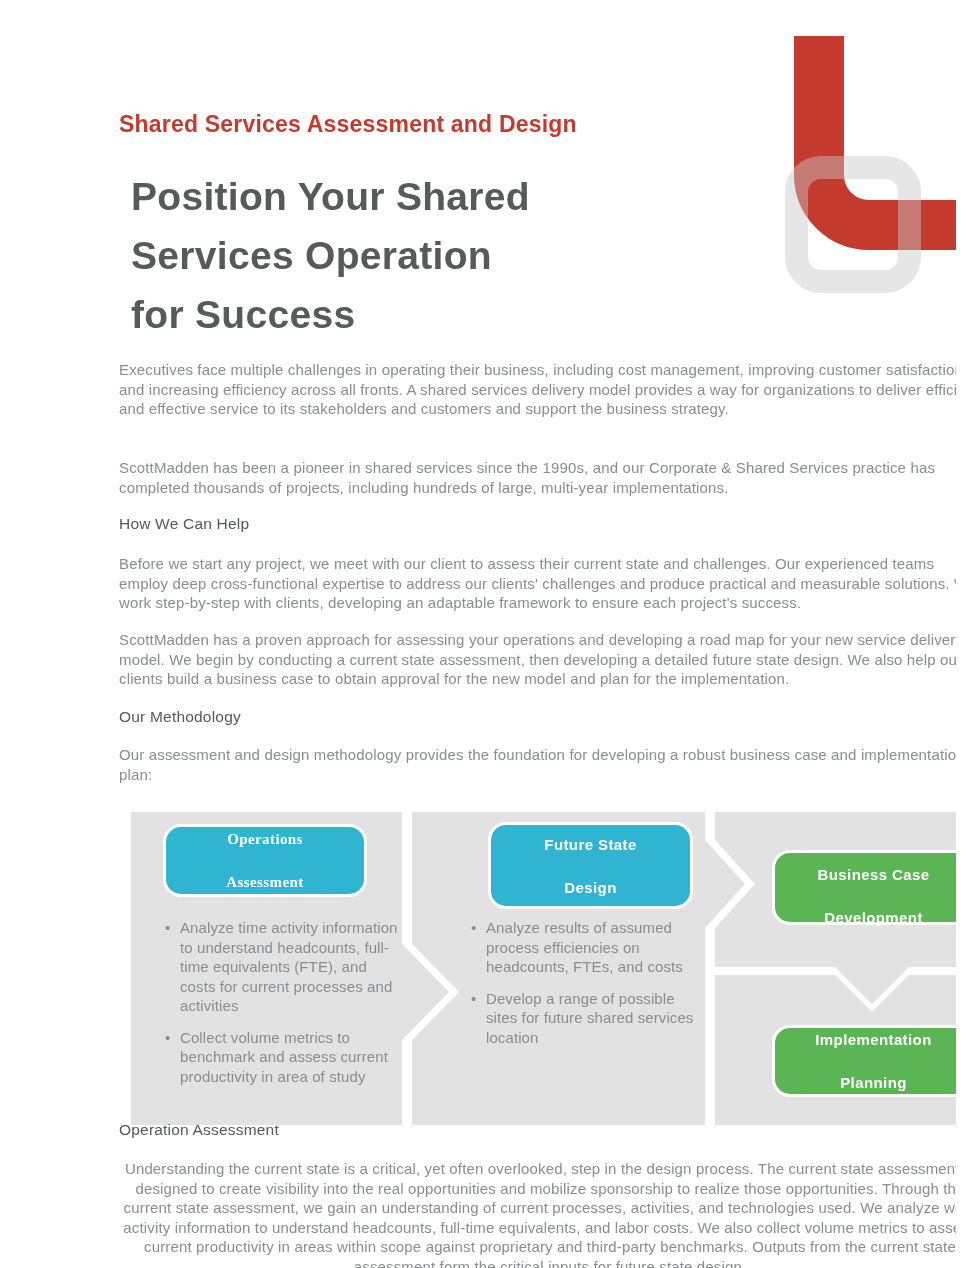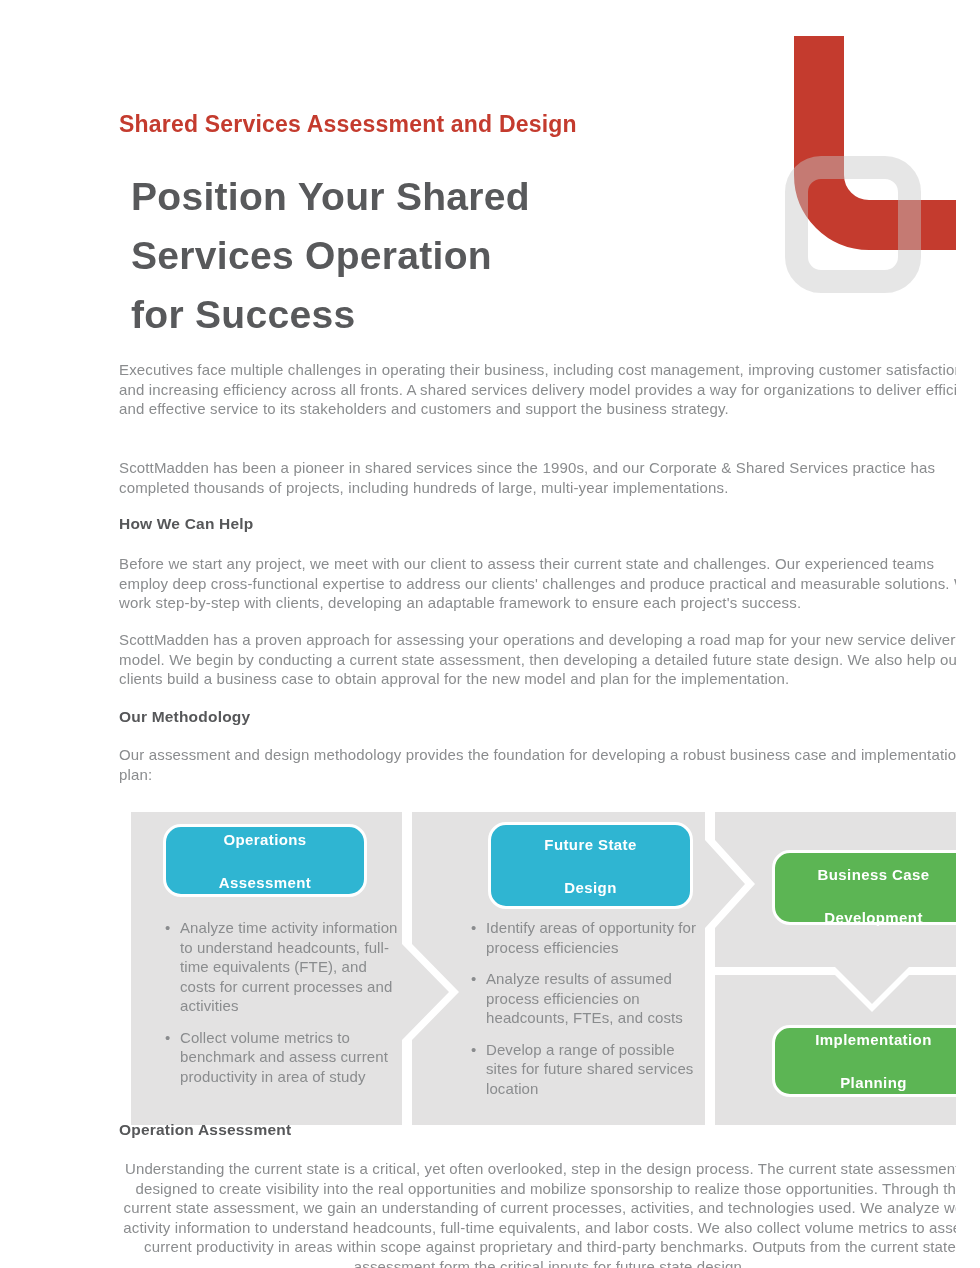--- a/index.html
+++ b/index.html
@@ -52,21 +52,21 @@
     letter-spacing:0.15px;
   }
   .p-intro1{top:300px;}
   .p-intro2{top:398px;}
   .p-help1{top:494px;}
   .p-help2{top:570px;}
   .p-method{top:685px;}
   .p-opassess{top:1099px;text-align:center;}
   .sec-heading{
     position:absolute;left:0;
-    font-size:15.5px;font-weight:700;color:var(--heading-gray);
+    font-size:15.5px;font-weight:400;color:var(--heading-gray);
     letter-spacing:0.2px;
   }
   .h-help{top:455px;}
   .h-method{top:648px;}
   .h-opassess{top:1061px;}
   
   .diagram{position:absolute;left:0;top:740px;width:862px;height:313px;}
   .panel{position:absolute;background:var(--panel);}
   .panel-1{left:0;top:0;width:320px;height:313px;
     clip-path:polygon(0 0,271px 0,271px 132px,318px 180px,271px 228px,271px 313px,0 313px);}
@@ -79,21 +79,21 @@
   .chip{
     position:absolute;
     display:flex;flex-direction:column;align-items:center;justify-content:center;
     border:3px solid #fff;border-radius:18px;
     color:#fff;font-size:15px;font-weight:700;line-height:19px;
     letter-spacing:0.4px;text-align:center;
   }
   .chip span{display:block;}
   .chip-blue{background:var(--blue);}
   .chip-green{background:var(--green);}
-  .chip-1{left:32px;top:12px;width:204px;height:73px;}
+  .chip-1{left:32px;top:12px;width:204px;height:73px;font-family:Liberation Serif, serif;}
   .chip-2{left:357px;top:10px;width:205px;height:87px;}
   .chip-3{left:641px;top:38px;width:203px;height:75px;justify-content:space-between;}
   .chip-4{left:641px;top:213px;width:203px;height:72px;}
   .bullets{
     position:absolute;list-style:none;
     font-size:15px;line-height:19.5px;color:var(--body-gray);
     letter-spacing:0.1px;
   }
   .bullets-1{left:20px;top:94px;width:262px;}
   .bullets-2{left:326px;top:94px;width:252px;}
@@ -149,21 +149,20 @@
       <div class="chip chip-green chip-4">
         <span>Implementation</span>
         <span>Planning</span>
       </div>
 
       <ul class="bullets bullets-1">
         <li>Analyze time activity information to understand headcounts, full-time equivalents (FTE), and costs for current processes and activities</li>
         <li>Collect volume metrics to benchmark and assess current productivity in area of study</li>
       </ul>
       <ul class="bullets bullets-2">
-        <li>Identify areas of opportunity for process efficiencies</li>
         <li>Analyze results of assumed process efficiencies on headcounts, FTEs, and costs</li>
         <li>Develop a range of possible sites for future shared services location</li>
       </ul>
     </div>
 
     <h2 class="sec-heading h-opassess">Operation Assessment</h2>
     <p class="para p-opassess">Understanding the current state is a critical, yet often overlooked, step in the design process. The current state assessment is designed to create visibility into the real opportunities and mobilize sponsorship to realize those opportunities. Through the current state assessment, we gain an understanding of current processes, activities, and technologies used. We analyze work activity information to understand headcounts, full-time equivalents, and labor costs. We also collect volume metrics to assess current productivity in areas within scope against proprietary and third-party benchmarks. Outputs from the current state assessment form the critical inputs for future state design.</p>
 
   </div>
 </div>

